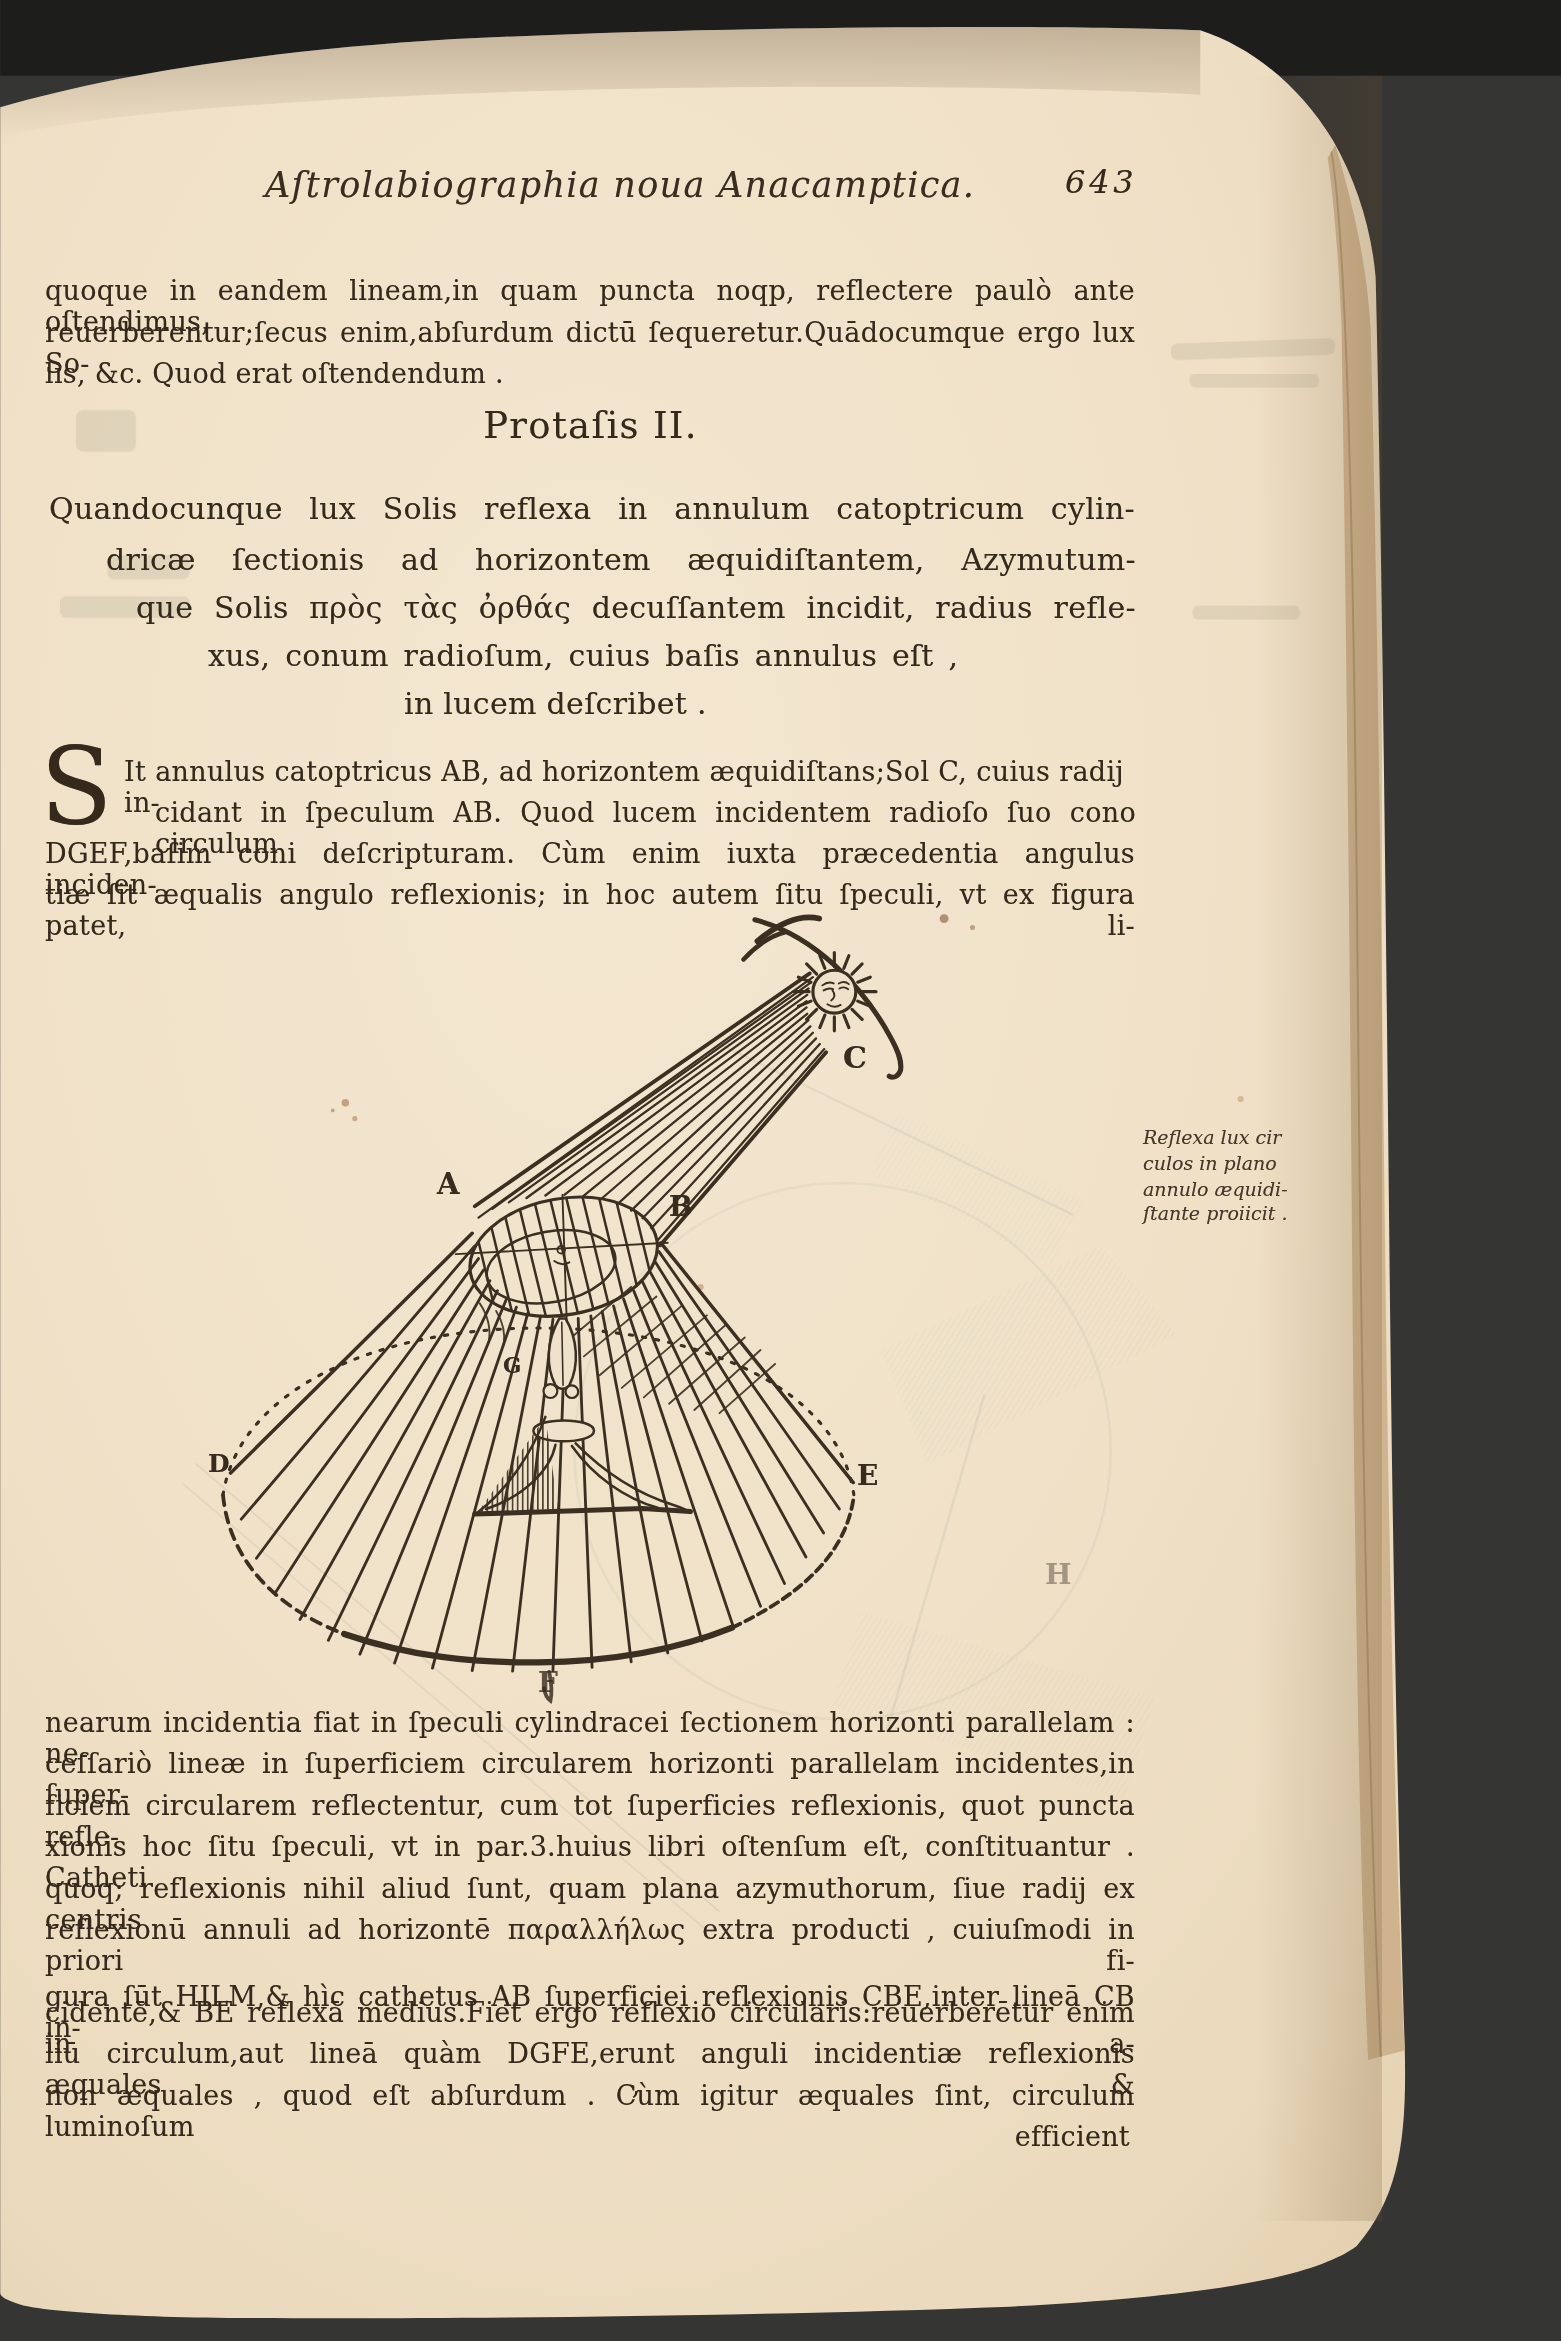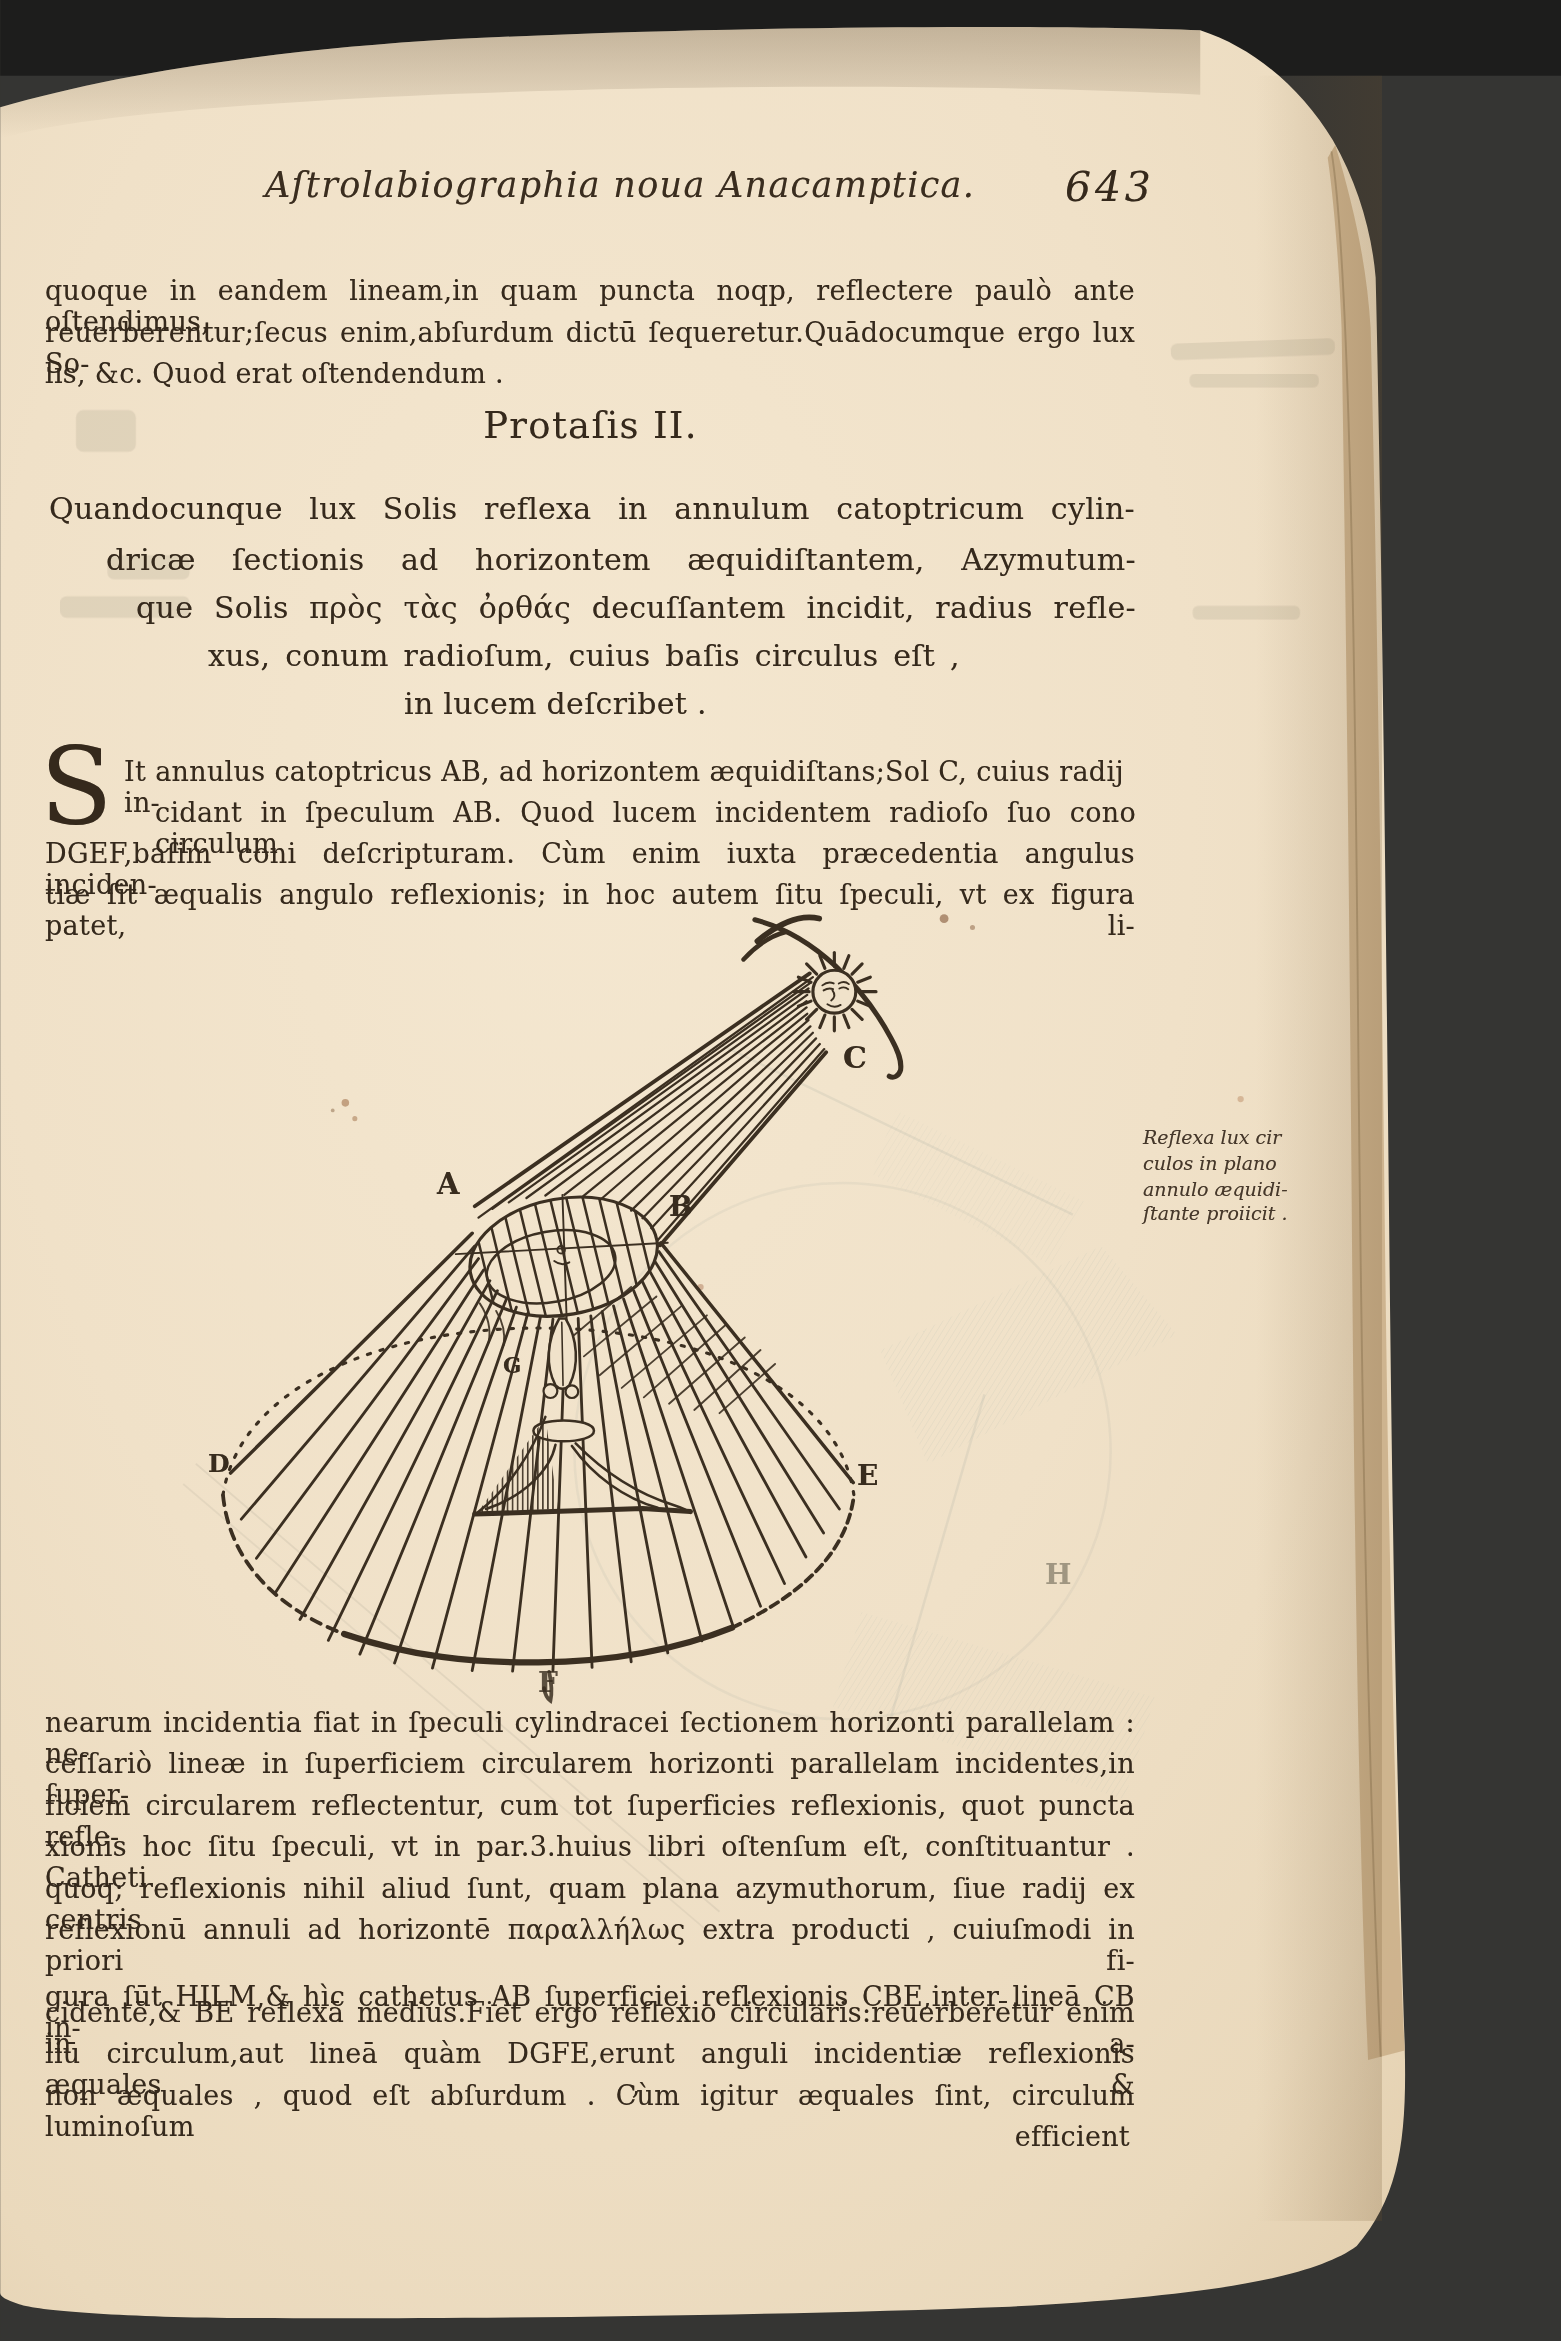--- a/index.html
+++ b/index.html
@@ -15,21 +15,21 @@
     font-family:"DejaVu Serif", serif;
     text-shadow:0 0 0.6px rgba(46,33,20,.35);
     white-space:nowrap;
   }
   .just{white-space:normal;text-align:justify;text-align-last:justify;text-justify:inter-word;}
   .body-line{font-size:27px;letter-spacing:0.3px;}
   .prop-line{font-size:30px;letter-spacing:0.3px;margin-top:10px;}
   .note-line{font-size:19px;font-style:italic;color:#45372a;}
   .fig-label{position:absolute;z-index:4;color:#382c1e;font-weight:bold;text-shadow:0 0 0.6px rgba(40,28,16,.4);}
   #running-title{font-style:italic;font-size:35px;letter-spacing:1.3px;color:#3a2d1f;}
-  #page-number{font-style:italic;font-size:41px;letter-spacing:3.8px;}
+  #page-number{font-style:italic;font-size:32px;letter-spacing:3.8px;}
   #heading{font-size:37px;letter-spacing:1.3px;text-align:center;white-space:normal;}
   #drop-cap{font-size:106px;line-height:.85;}
   #catchword{text-align:right;white-space:normal;}
 </style>
 </head>
 <body>
 
 <svg id="bg" width="1562" height="2342" viewBox="0 0 2475 3712">
   <defs>
     <radialGradient id="paperGrad" cx="42%" cy="34%" r="95%">
@@ -268,21 +268,21 @@
 
 <div class="txt body-line just" style="left:45px;top:275px;width:1090px;">quoque in eandem lineam,in quam puncta noqp, reflectere paulò ante oſtendimus,</div>
 <div class="txt body-line just" style="left:45px;top:317px;width:1090px;">reuerberentur;ſecus enim,abſurdum dictū ſequeretur.Quādocumque ergo lux So-</div>
 <div class="txt body-line" style="left:45px;top:358px;">lis, &amp;c. Quod erat oſtendendum .</div>
 
 <div class="txt" id="heading" style="left:45px;top:404px;width:1091px;">Protaſis II.</div>
 
 <div class="txt prop-line just" style="left:49px;top:481px;width:1086px;">Quandocunque lux Solis reflexa in annulum catoptricum cylin-</div>
 <div class="txt prop-line just" style="left:106px;top:532px;width:1030px;">dricæ ſectionis ad horizontem æquidiſtantem, Azymutum-</div>
 <div class="txt prop-line just" style="left:136px;top:580px;width:1000px;">que Solis πρὸς τὰς ὀρθάς decuſſantem incidit, radius refle-</div>
-<div class="txt prop-line" style="left:208px;top:628px;word-spacing:5px;">xus, conum radioſum, cuius baſis circulus eſt ,</div>
+<div class="txt prop-line" style="left:208px;top:628px;word-spacing:5px;">xus, conum radioſum, cuius baſis annulus eſt ,</div>
 <div class="txt prop-line" style="left:404px;top:676px;">in lucem deſcribet .</div>
 
 <div class="txt" id="drop-cap" style="left:40px;top:742px;">S</div>
 <div class="txt body-line just" style="left:124px;top:756px;width:1000px;">It annulus catoptricus AB, ad horizontem æquidiſtans;Sol C, cuius radij in-</div>
 <div class="txt body-line just" style="left:155px;top:797px;width:981px;">cidant in ſpeculum AB. Quod lucem incidentem radioſo ſuo cono circulum</div>
 <div class="txt body-line just" style="left:45px;top:838px;width:1090px;">DGEF,baſim coni deſcripturam. Cùm enim iuxta præcedentia angulus inciden-</div>
 <div class="txt body-line just" style="left:45px;top:879px;width:1090px;">tiæ ſit æqualis angulo reflexionis; in hoc autem ſitu ſpeculi, vt ex figura patet, li-</div>
 
 <div class="txt fig-label" style="left:437px;top:1167px;font-size:29px;">A</div>
 <div class="txt fig-label" style="left:669px;top:1190px;font-size:28px;">B</div>

